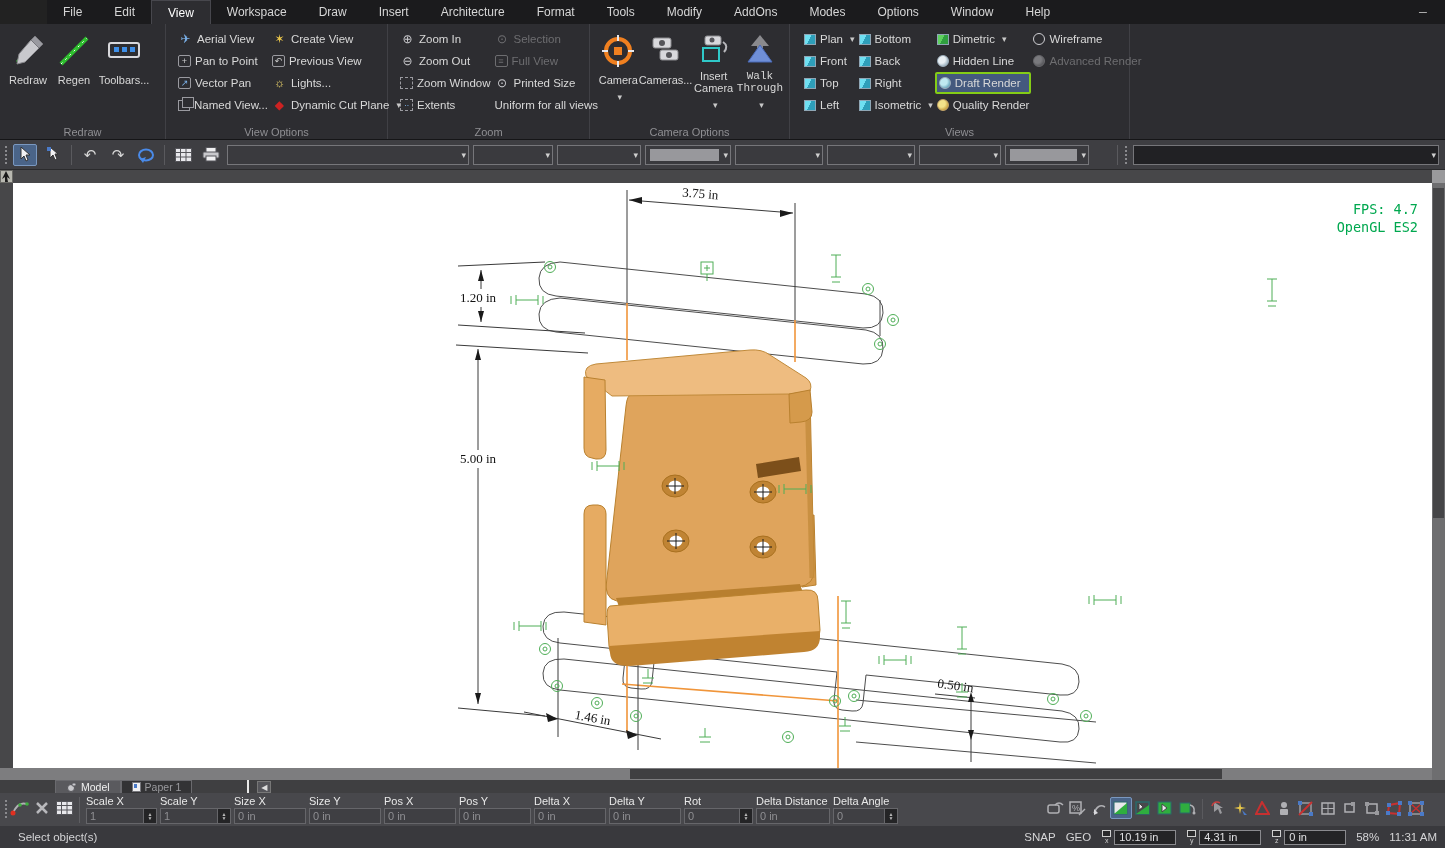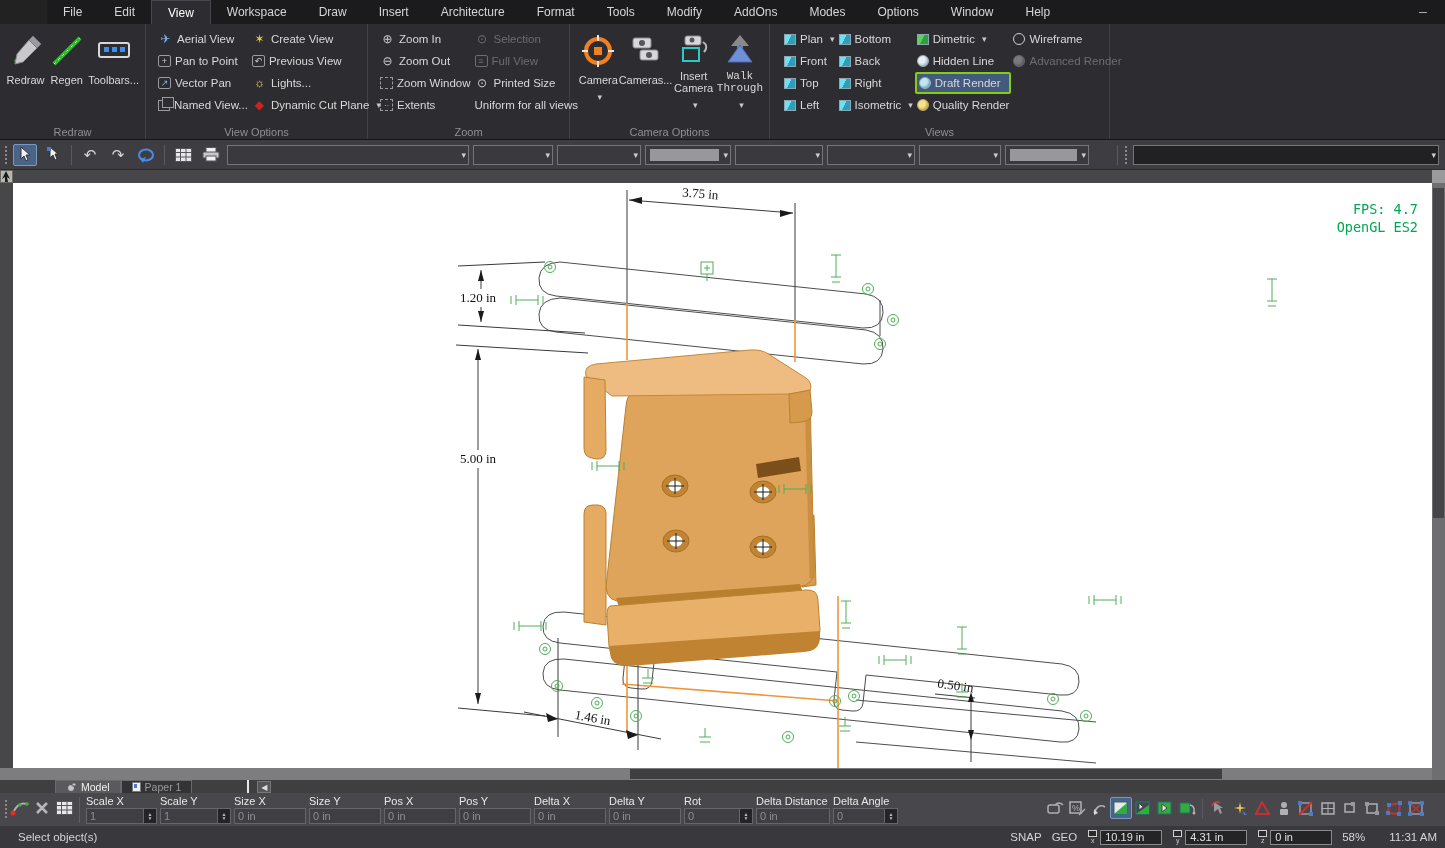--- a/index.html
+++ b/index.html
@@ -122,21 +122,21 @@
     <div class="winbtn">─</div>
     <div class="winbtn">
         <span class="restore-glyph"></span>
       </div>
     <div class="winbtn">×</div>
   </div>
 </div>
 
 <div id="ribbon">
 
-  <div class="rgroup" style="width:146px;">
+  <div class="rgroup" style="width:166px;">
     <div class="rrow" style="gap:2px;">
       <div class="bigbtn">
         <svg width="34" height="34" viewBox="0 0 34 34">
           <line x1="6" y1="28" x2="24" y2="10" stroke="#3fae3f" stroke-width="3"></line>
           <polygon points="20,6 28,14 14,28 6,30 8,20" fill="#c9c9cd" stroke="#8a8a8e"></polygon>
           <polygon points="20,6 24,2 32,10 28,14" fill="#9a9aa0" stroke="#77777c"></polygon>
         </svg>
         <span>Redraw</span>
       </div>
       <div class="bigbtn">
@@ -868,15 +868,15 @@
     </div>
     <div class="coord">
       <span class="axis-ic">y</span>
       <div class="coord-in">4.31 in</div>
     </div>
     <div class="coord">
       <span class="axis-ic">z</span>
       <div class="coord-in">0 in</div>
     </div>
     <span>58%</span>
-    <span style="margin-left:14px;">11:31 AM</span>
+    <span style="">11:31 AM</span>
   </div>
 </div>
 
 </body></html>

